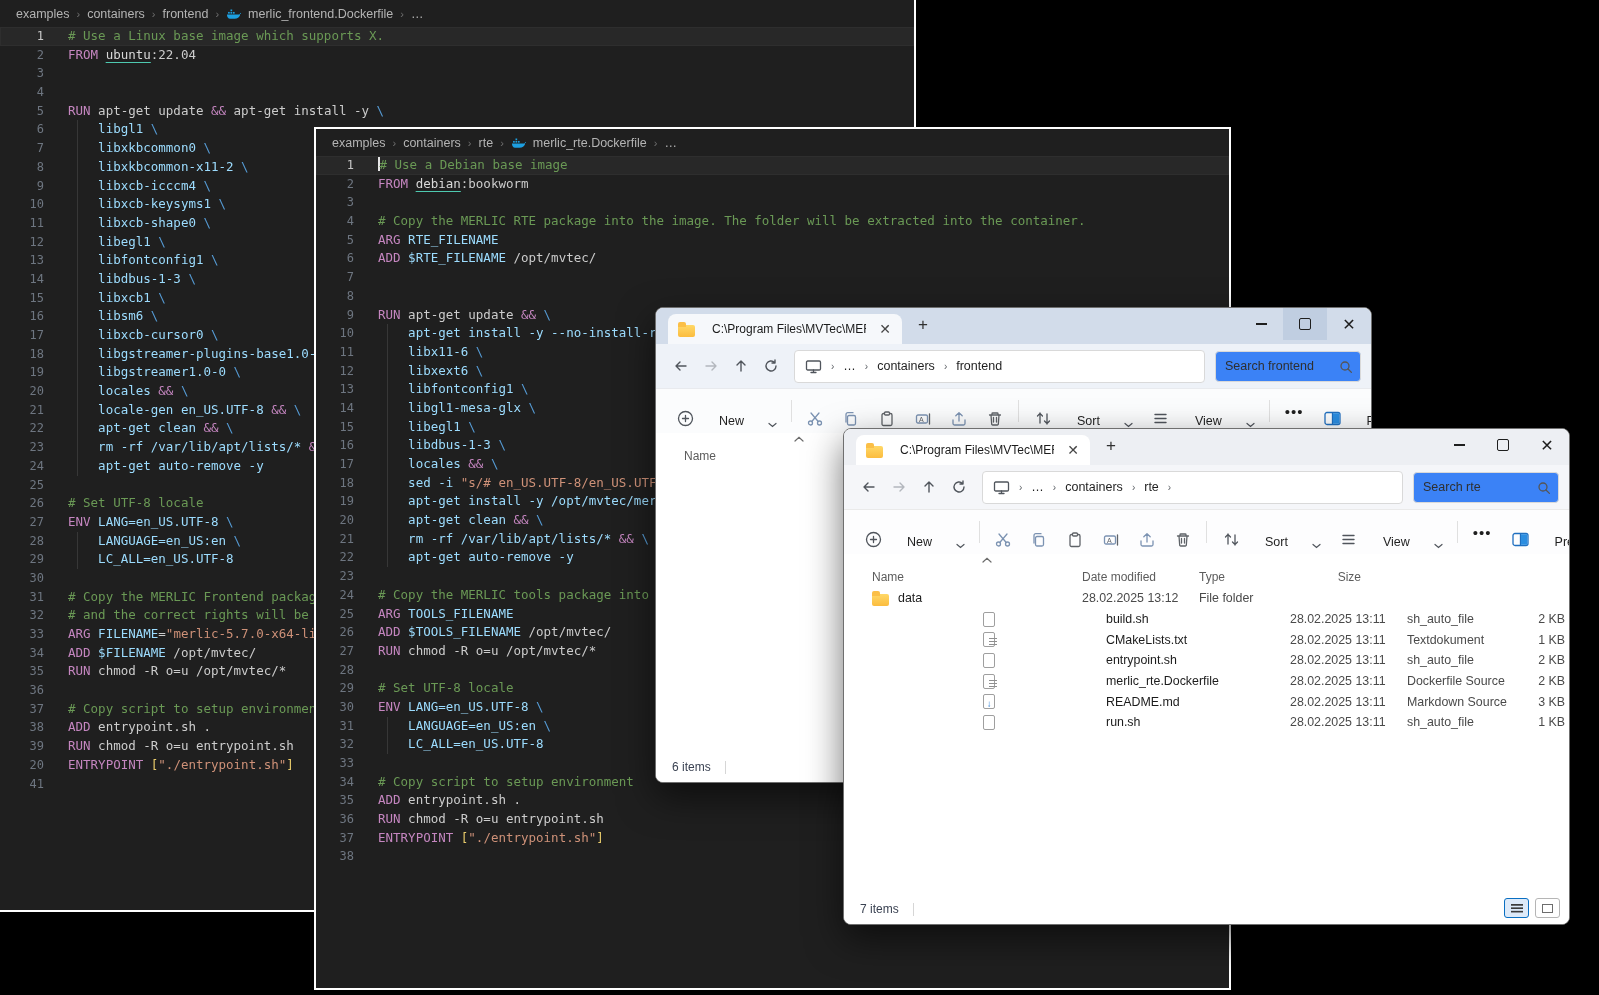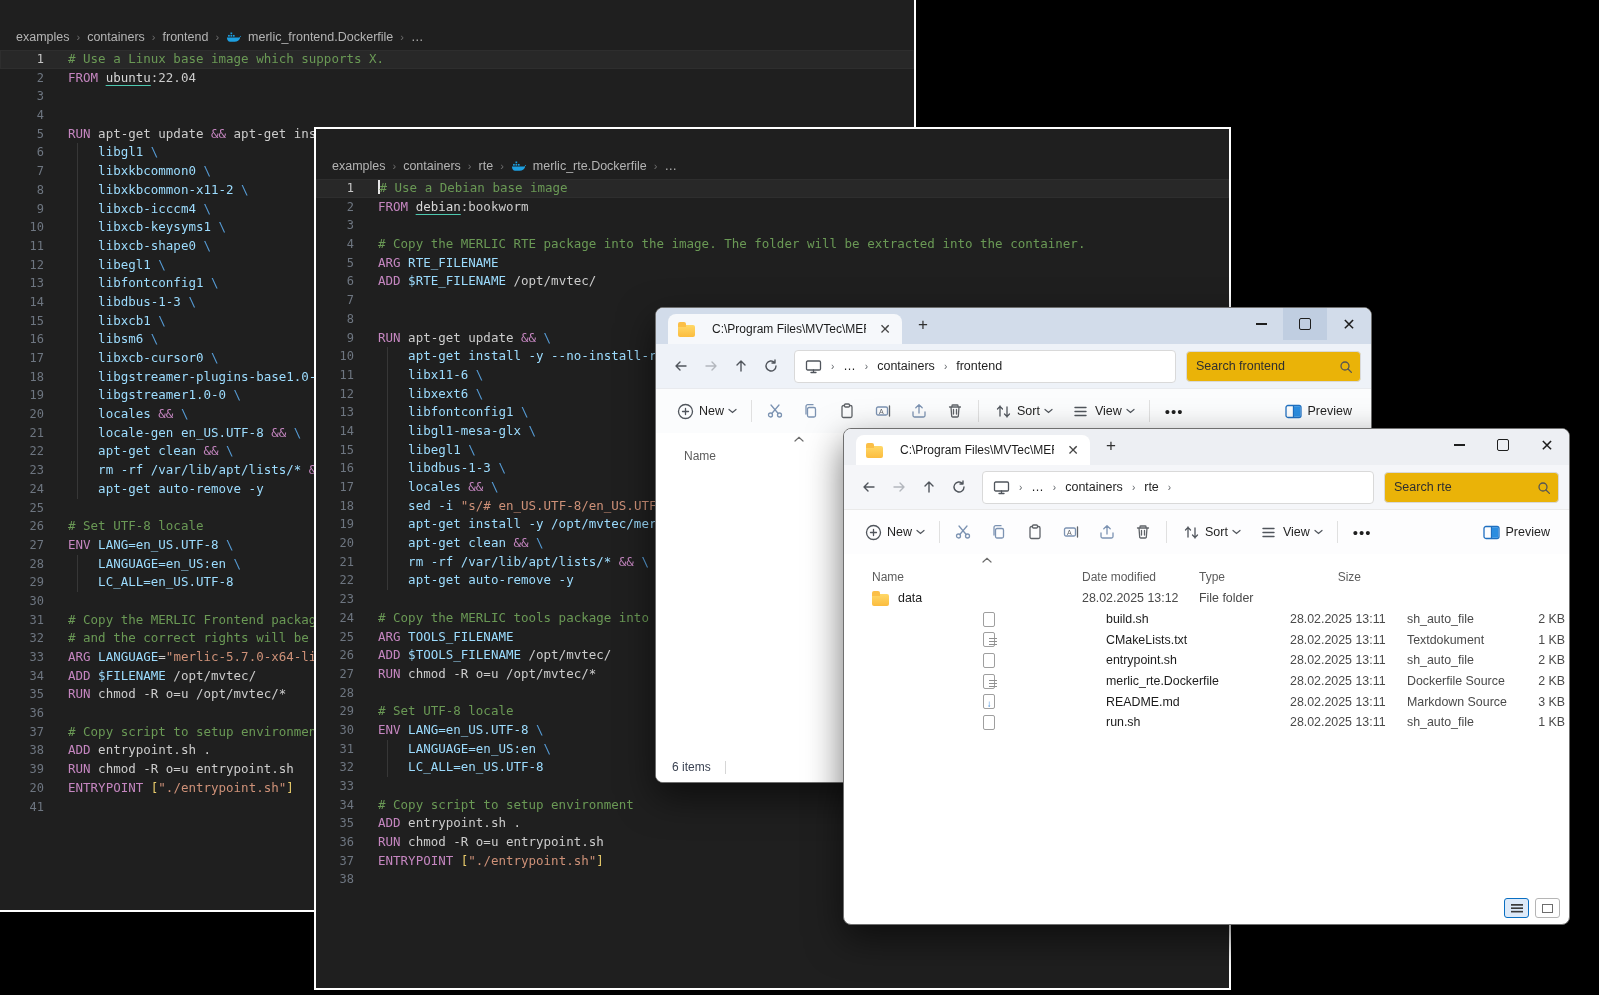--- a/index.html
+++ b/index.html
@@ -4,21 +4,21 @@
 <style>
   html,body{margin:0;padding:0;background:#000;}
   #stage{position:relative;width:1599px;height:995px;background:#000;overflow:hidden;
          font-family:"Liberation Sans",sans-serif;-webkit-font-smoothing:antialiased;}
 
   
   .edwin{position:absolute;background:#1f1f1f;border:2px solid #fff;box-sizing:border-box;}
   #editor1{left:-2px;top:-2px;width:918px;height:914px;z-index:1;}
   #editor2{left:314px;top:127px;width:917px;height:863px;z-index:2;}
   .bc{height:27px;display:flex;align-items:center;padding-left:16px;gap:7px;
-      font-size:12.5px;color:#b4b4b4;white-space:nowrap;margin-top:23px;}
+      font-size:12.5px;color:#b4b4b4;white-space:nowrap;}
   .bc-sep{color:#6f6f6f;font-size:11px;}
   .bc-ico{display:flex;align-items:center;}
   .code{font-family:"DejaVu Sans Mono",monospace;font-size:12.5px;line-height:18.7px;}
   .cl{display:flex;height:18.7px;white-space:pre;}
   .cl.active{background:#282828;box-shadow:inset 0 0 0 1px #2e2e2e;}
   .ln{width:44px;text-align:right;color:#6e7681;flex:none;font-size:12px;}
   #editor2 .ln{width:38px;}
   .cl.active .ln{color:#c6c6c6;}
   .ct{padding-left:24px;color:#ccc;position:relative;}
   .cl.guide .ct::before{content:"";position:absolute;left:33px;top:0;bottom:0;width:1px;background:#373737;}
@@ -52,30 +52,30 @@
 
   .navrow{height:44px;display:flex;align-items:center;padding:0 10px;}
   #explorer1 .navrow{background:#eef2f8;}
   #explorer2 .navrow{background:#f5f6f9;}
   .nav-ico{width:30px;height:30px;display:flex;align-items:center;justify-content:center;}
   .addr{flex:1;height:31px;background:#fff;border:1px solid #d9d9d9;border-radius:4px;
         display:flex;align-items:center;gap:9px;padding:0 10px;font-size:12.5px;color:#1f1f1f;
         margin:0 10px 0 8px;white-space:nowrap;overflow:hidden;}
   .crumb-sep{color:#5f6368;font-size:10px;}
   .crumb{color:#1f1f1f;}
-  .search{width:175px;height:31px;background:#eab308;border:1px solid #d9d9d9;border-radius:4px;
+  .search{width:146px;height:31px;background:#3b82f6;border:1px solid #d9d9d9;border-radius:4px;
           display:flex;align-items:center;padding:0 26px 0 9px;font-size:12.5px;color:#2f2f2f;
           position:relative;overflow:hidden;flex:none;box-sizing:border-box;}
   .search .stext{white-space:nowrap;overflow:hidden;}
   .search .mag{position:absolute;right:7px;top:8px;}
 
   .toolbar{height:44px;display:flex;align-items:center;padding:0 10px;position:relative;}
   #explorer1 .toolbar{background:#fbfcfd;border-top:1px solid #e8eaee;}
   #explorer2 .toolbar{background:#fdfdfe;border-top:1px solid #eaeaea;}
-  .tbtn{display:flex;align-items:center;gap:4px;font-size:12.5px;color:#1f1f1f;padding:0 9px;height:34px;border-radius:4px;}
+  .tbtn{display:flex;align-items:flex-end;gap:24px;font-size:12.5px;color:#1f1f1f;padding:0 9px;height:34px;border-radius:4px;}
   .ticon{display:flex;align-items:center;justify-content:center;width:20px;height:20px;}
   .tsep{width:1px;height:22px;background:#e0e0e0;margin:0 5px;flex:none;}
   .more-dots{font-size:15px;letter-spacing:1px;color:#1f1f1f;padding:0 10px;}
   .preview-group{margin-left:auto;}
 
   .listarea{position:relative;background:#fff;}
   .cols{display:flex;padding-left:28px;height:34px;align-items:flex-end;padding-bottom:4px;
         color:#5c5c5c;font-size:12px;position:relative;box-sizing:border-box;}
   .sortmark{position:absolute;left:138px;top:3px;}
   .hc0{width:210px}.hc1{width:117px}.hc2{width:100px}.hc3{width:62px;text-align:right;}
@@ -161,21 +161,21 @@
         <div class="cl guide"><span class="ln">23</span><span class="ct"><span class="tk-p">    rm -rf /var/lib/apt/lists/* </span><span class="tk-o">&amp;&amp; </span><span class="tk-e">\</span></span></div>
         <div class="cl guide"><span class="ln">24</span><span class="ct"><span class="tk-p">    apt-get auto-remove -y</span></span></div>
         <div class="cl"><span class="ln">25</span><span class="ct"></span></div>
         <div class="cl"><span class="ln">26</span><span class="ct"><span class="tk-c"># Set UTF-8 locale</span></span></div>
         <div class="cl"><span class="ln">27</span><span class="ct"><span class="tk-k">ENV </span><span class="tk-p">LANG=en_US.UTF-8 </span><span class="tk-e">\</span></span></div>
         <div class="cl guide"><span class="ln">28</span><span class="ct"><span class="tk-p">    LANGUAGE=en_US:en </span><span class="tk-e">\</span></span></div>
         <div class="cl guide"><span class="ln">29</span><span class="ct"><span class="tk-p">    LC_ALL=en_US.UTF-8</span></span></div>
         <div class="cl"><span class="ln">30</span><span class="ct"></span></div>
         <div class="cl"><span class="ln">31</span><span class="ct"><span class="tk-c"># Copy the MERLIC Frontend package into the image</span></span></div>
         <div class="cl"><span class="ln">32</span><span class="ct"><span class="tk-c"># and the correct rights will be set</span></span></div>
-        <div class="cl"><span class="ln">33</span><span class="ct"><span class="tk-k">ARG </span><span class="tk-p">LANGUAGE</span><span class="tk-t">=</span><span class="tk-s">"merlic-5.7.0-x64-linux"</span></span></div>
+        <div class="cl"><span class="ln">33</span><span class="ct"><span class="tk-k">ARG </span><span class="tk-p">FILENAME</span><span class="tk-t">=</span><span class="tk-s">"merlic-5.7.0-x64-linux"</span></span></div>
         <div class="cl"><span class="ln">34</span><span class="ct"><span class="tk-k">ADD </span><span class="tk-p">$FILENAME</span><span class="tk-t"> /opt/mvtec/</span></span></div>
         <div class="cl"><span class="ln">35</span><span class="ct"><span class="tk-k">RUN </span><span class="tk-t">chmod -R o=u /opt/mvtec/*</span></span></div>
         <div class="cl"><span class="ln">36</span><span class="ct"></span></div>
         <div class="cl"><span class="ln">37</span><span class="ct"><span class="tk-c"># Copy script to setup environment</span></span></div>
         <div class="cl"><span class="ln">38</span><span class="ct"><span class="tk-k">ADD </span><span class="tk-t">entrypoint.sh .</span></span></div>
         <div class="cl"><span class="ln">39</span><span class="ct"><span class="tk-k">RUN </span><span class="tk-t">chmod -R o=u entrypoint.sh</span></span></div>
         <div class="cl"><span class="ln">20</span><span class="ct"><span class="tk-k">ENTRYPOINT </span><span class="tk-b">[</span><span class="tk-s">"./entrypoint.sh"</span><span class="tk-b">]</span></span></div>
         <div class="cl"><span class="ln">41</span><span class="ct"></span></div>
       </div>
   </div>
@@ -656,20 +656,24 @@
           </div>
           <div class="frow">
             <span class="fic fi-file"></span>
             <span class="fcell-name">run.sh</span>
             <span class="fcell-date">28.02.2025 13:11</span>
             <span class="fcell-type">sh_auto_file</span>
             <span class="fcell-size">1 KB</span>
           </div>
         </div>
     </div>
+    <div class="status">
+      <span>7 items</span>
+      <span class="status-div"></span>
+    </div>
     <div class="viewtoggles">
       <span class="vt active">
           <span class="vlines"></span>
         </span>
       <span class="vt">
           <span class="vthumb"></span>
         </span>
     </div>
   </div>
 

